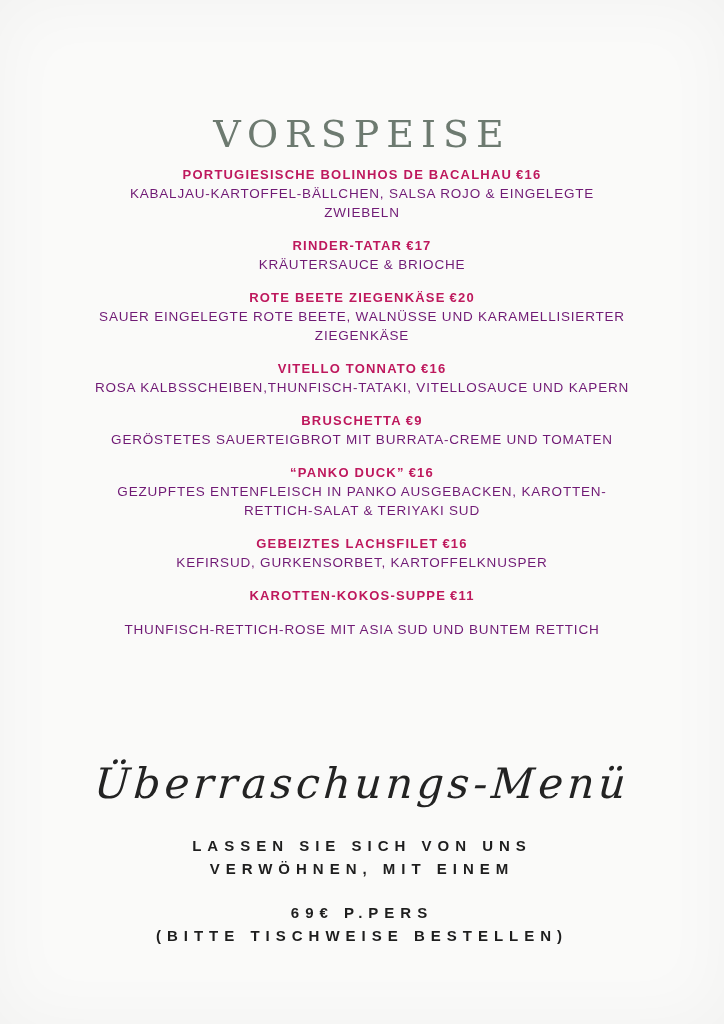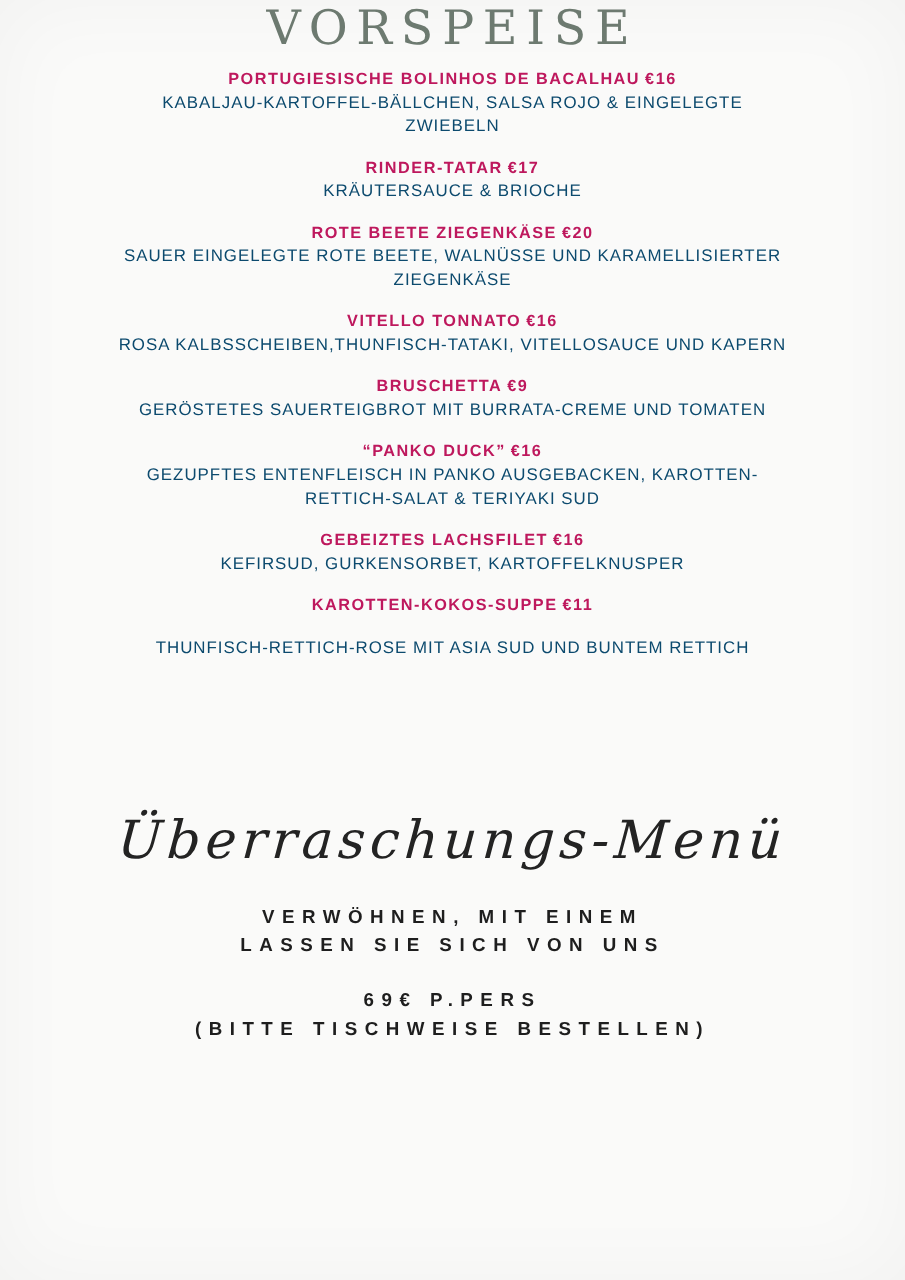--- a/index.html
+++ b/index.html
@@ -12,20 +12,21 @@
     background: #fafaf9;
     font-family: "Liberation Sans", sans-serif;
     overflow: hidden;
   }
   .page {
     position: relative;
     width: 724px;
     height: 1024px;
     box-shadow: inset 0 0 70px rgba(0,0,0,0.035);
     box-sizing: border-box;
+    padding-top: 112px;
     text-align: center;
   }
   .menu-title {
     font-family: "DejaVu Serif", "Liberation Serif", serif;
     font-size: 38px;
     font-weight: 400;
     color: #6d7a70;
     letter-spacing: 7px;
     margin: 0 0 10px 0;
   }
@@ -42,21 +43,21 @@
     color: #be185d;
     letter-spacing: 1.2px;
     line-height: 18px;
   }
   .item-price {
     margin-left: 4px;
   }
   .item-desc {
     font-size: 13.5px;
     font-weight: 400;
-    color: #0c4a6e;
+    color: #701a75;
     letter-spacing: 0.8px;
     line-height: 19px;
   }
   .surprise-section {
     margin-top: 120px;
   }
   .script-title {
     font-family: "DejaVu Serif", cursive;
     font-style: italic;
     font-size: 42px;
@@ -132,22 +133,22 @@
 
     <div class="menu-item">
       <div class="item-desc">THUNFISCH-RETTICH-ROSE MIT ASIA SUD UND BUNTEM RETTICH</div>
     </div>
 
   </div>
 
   <div class="surprise-section">
     <div class="script-title">Überraschungs-Menü</div>
     <div class="surprise-lines">
+      <div>LASSEN SIE SICH VON UNS</div>
       <div>VERWÖHNEN, MIT EINEM</div>
-      <div>LASSEN SIE SICH VON UNS</div>
     </div>
     <div class="surprise-pricing">
       <div>69€ P.PERS</div>
       <div>(BITTE TISCHWEISE BESTELLEN)</div>
     </div>
   </div>
 
 </div>
 
 </body></html>

